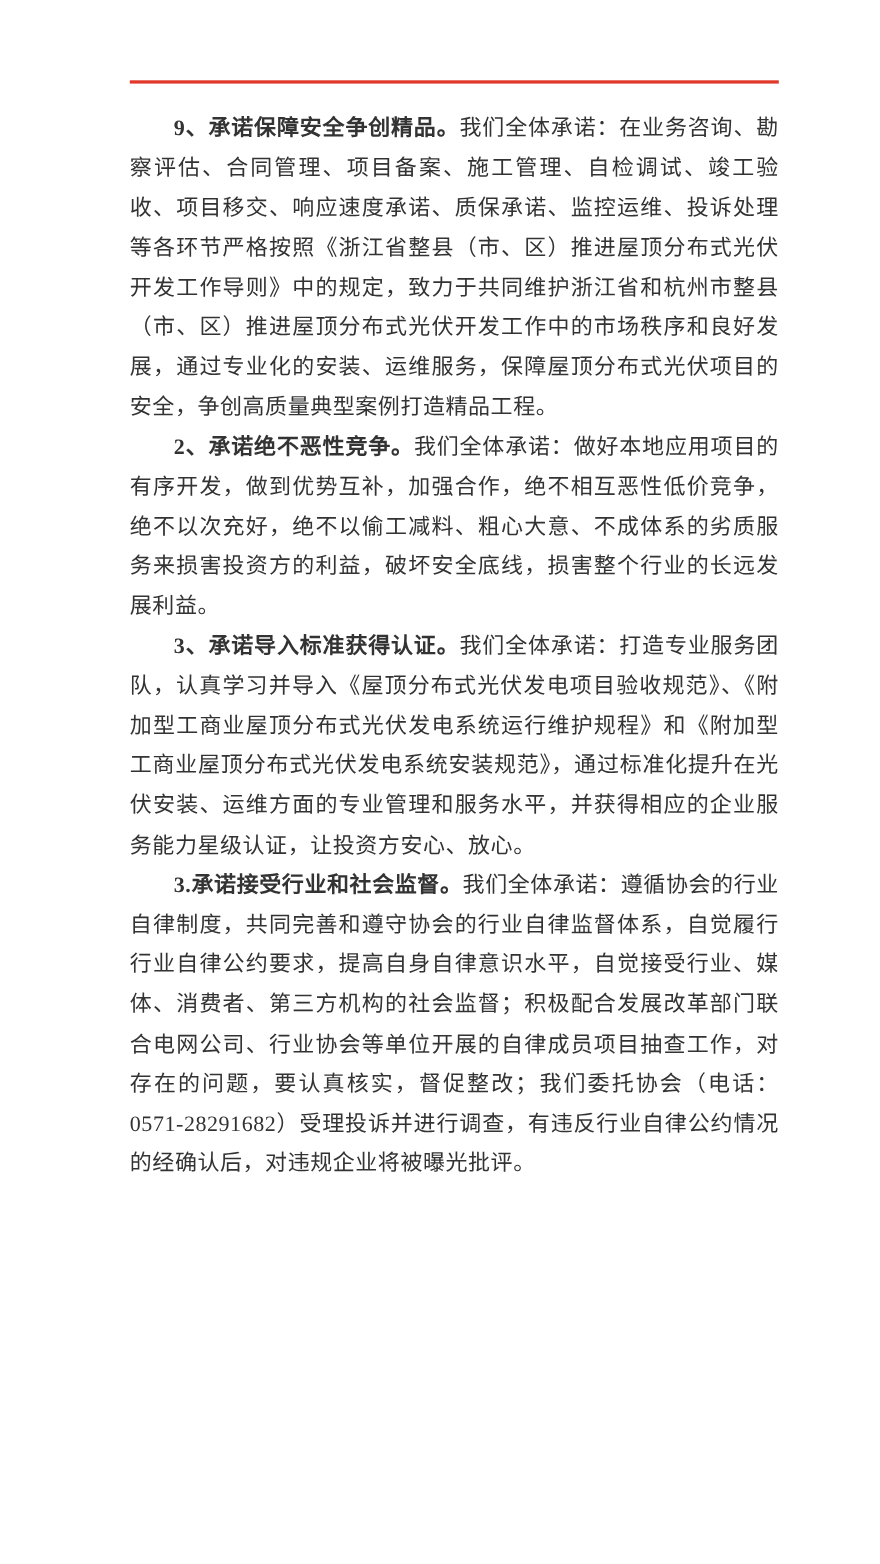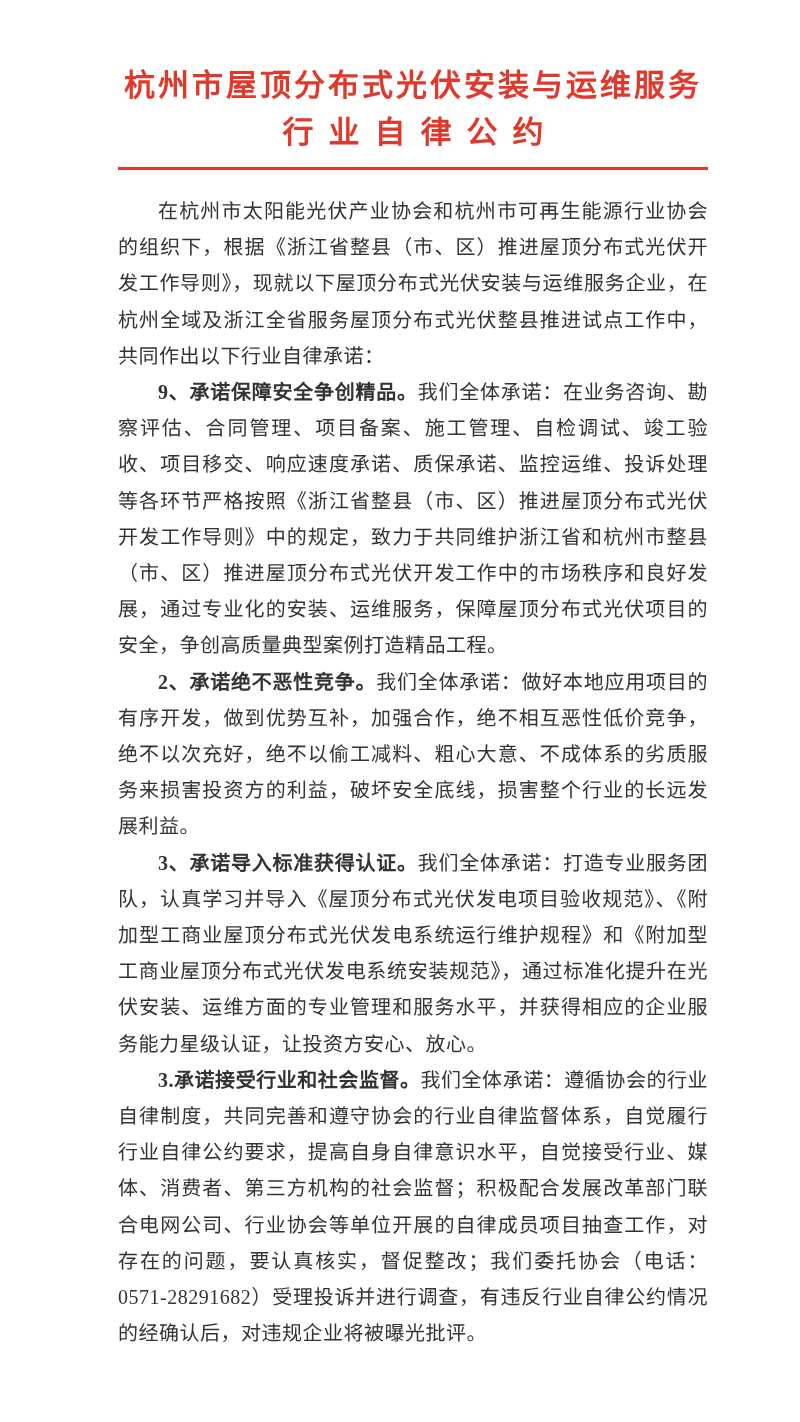--- a/index.html
+++ b/index.html
@@ -58,29 +58,24 @@
   }
   .content p .lead {
     font-weight: 700;
   }
 </style>
 </head>
 <body>
 
 <div class="doc">
 
-  <h1 class="title">
-    <span class="title-line1">杭州市屋顶分布式光伏安装与运维服务</span>
-    <span class="title-line2">行业自律公约</span>
-  </h1>
 
   <div class="divider"></div>
 
   <div class="content">
-  <p><span>在杭州市太阳能光伏产业协会和杭州市可再生能源行业协会的组织下，根据《浙江省整县（市、区）推进屋顶分布式光伏开发工作导则》，现就以下屋顶分布式光伏安装与运维服务企业，在杭州全域及浙江全省服务屋顶分布式光伏整县推进试点工作中，共同作出以下行业自律承诺：</span></p>
 
   <p><b class="lead">9、承诺保障安全争创精品。</b><span>我们全体承诺：在业务咨询、勘察评估、合同管理、项目备案、施工管理、自检调试、竣工验收、项目移交、响应速度承诺、质保承诺、监控运维、投诉处理等各环节严格按照《浙江省整县（市、区）推进屋顶分布式光伏开发工作导则》中的规定，致力于共同维护浙江省和杭州市整县（市、区）推进屋顶分布式光伏开发工作中的市场秩序和良好发展，通过专业化的安装、运维服务，保障屋顶分布式光伏项目的安全，争创高质量典型案例打造精品工程。</span></p>
 
   <p><b class="lead">2、承诺绝不恶性竞争。</b><span>我们全体承诺：做好本地应用项目的有序开发，做到优势互补，加强合作，绝不相互恶性低价竞争，绝不以次充好，绝不以偷工减料、粗心大意、不成体系的劣质服务来损害投资方的利益，破坏安全底线，损害整个行业的长远发展利益。</span></p>
 
   <p><b class="lead">3、承诺导入标准获得认证。</b><span>我们全体承诺：打造专业服务团队，认真学习并导入《屋顶分布式光伏发电项目验收规范》、《附加型工商业屋顶分布式光伏发电系统运行维护规程》和《附加型工商业屋顶分布式光伏发电系统安装规范》，通过标准化提升在光伏安装、运维方面的专业管理和服务水平，并获得相应的企业服务能力星级认证，让投资方安心、放心。</span></p>
 
 
   <p><b class="lead">3.承诺接受行业和社会监督。</b><span>我们全体承诺：遵循协会的行业自律制度，共同完善和遵守协会的行业自律监督体系，自觉履行行业自律公约要求，提高自身自律意识水平，自觉接受行业、媒体、消费者、第三方机构的社会监督；积极配合发展改革部门联合电网公司、行业协会等单位开展的自律成员项目抽查工作，对存在的问题，要认真核实，督促整改；我们委托协会（电话：0571-28291682）受理投诉并进行调查，有违反行业自律公约情况的经确认后，对违规企业将被曝光批评。</span></p>
 </div>

